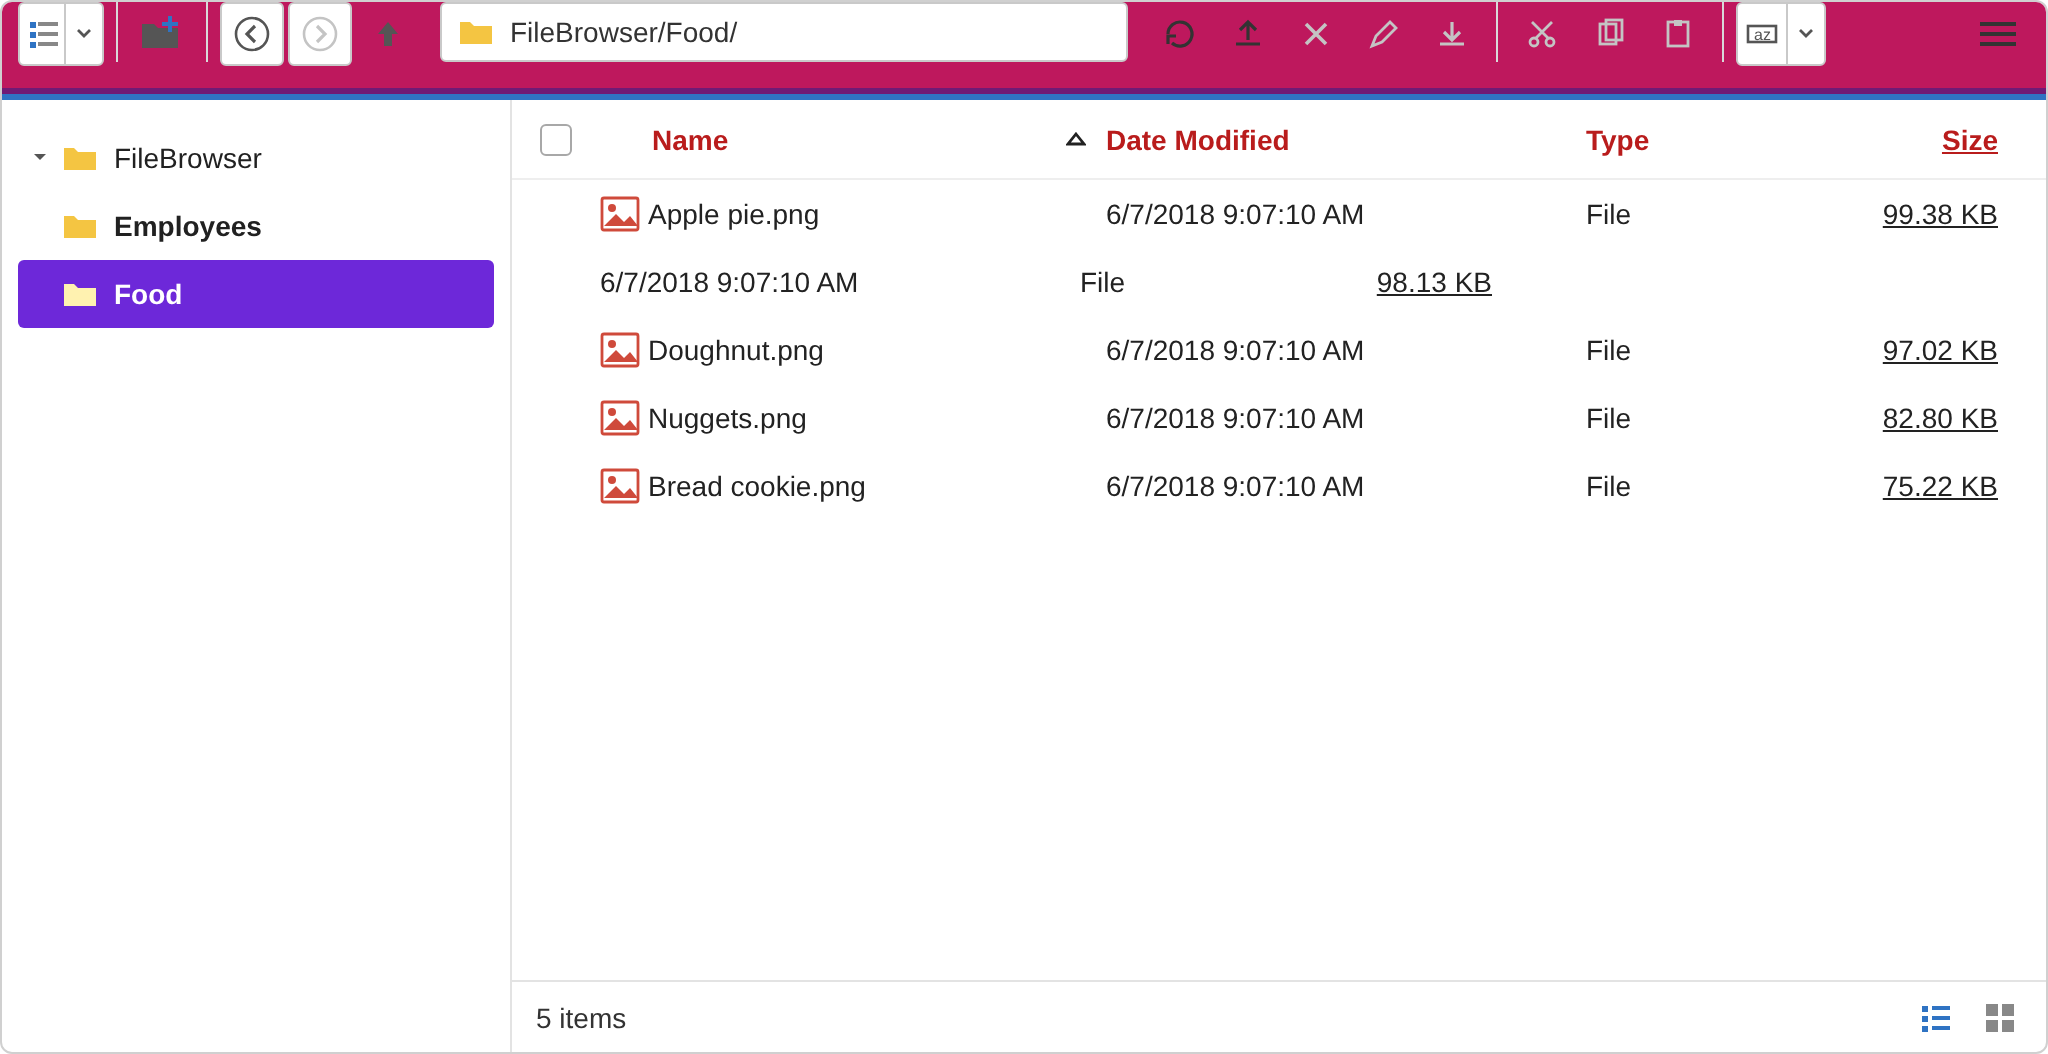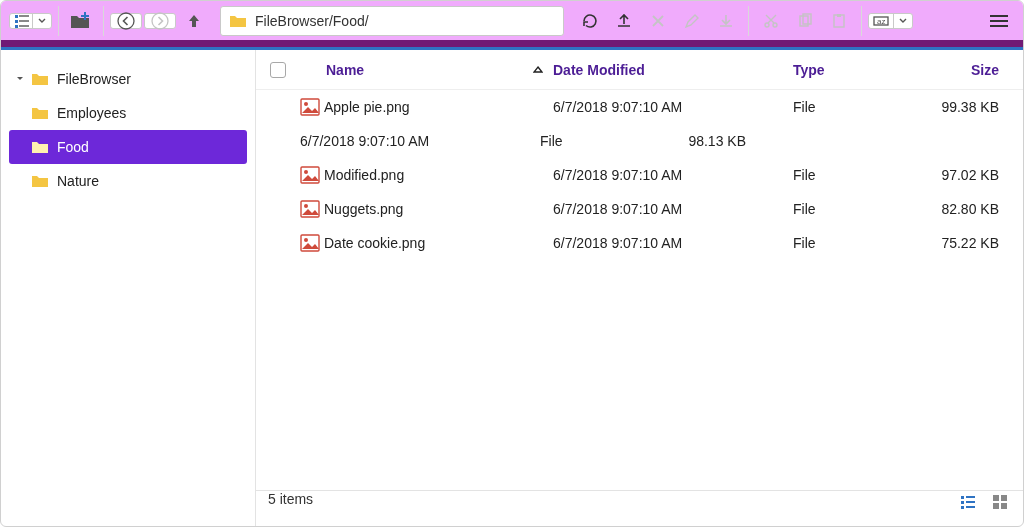--- a/index.html
+++ b/index.html
@@ -1,22 +1,22 @@
 <!DOCTYPE html>
 <html><head>
 <meta charset="utf-8">
 <style>
   * { box-sizing: border-box; }
   html, body { margin:0; padding:0; font-family: "Segoe UI", Arial, sans-serif; font-size:14px; color:#212121; background:#fff; }
   .app { width:1024px; height:527px; border:1px solid #d0d0d0; border-radius:6px; overflow:hidden; display:flex; flex-direction:column; background:#fff; }
 
   
-  .toolbar { height:46px; background:#f0abfc; border-bottom:7px solid #701a75; display:flex; align-items:center; padding:0 8px; gap:2px; }
+  .toolbar { height:46px; background:#be185d; border-bottom:3px solid #701a75; display:flex; align-items:flex-start; padding:0 8px; gap:2px; }
   .toolbar .sep   { width:1px; height:30px; background:#d9d9d9; margin:0 4px; }
-  .tbtn { height:16px; min-width:32px; border:1px solid transparent; border-radius:3px; background:transparent; display:inline-flex; align-items:center; justify-content:center; color:#555; cursor:pointer; padding:0 4px;}
+  .tbtn { height:32px; min-width:32px; border:1px solid transparent; border-radius:3px; background:transparent; display:inline-flex; align-items:center; justify-content:center; color:#555; cursor:pointer; padding:0 4px;}
   .tbtn.box { border:1px solid #c9c9c9; background:#fff; }
   .tbtn.split { padding-right:0; }
   .tbtn .caret { margin-left:2px; border-left:1px solid #c9c9c9; height:100%; display:flex; align-items:center; padding:0 5px;}
   .tbtn.disabled { color:#bdbdbd; cursor:default; }
   .spacer { width:6px; }
   .addr { flex:0 0 344px; height:30px; border:1px solid #c9c9c9; border-radius:3px; background:#fff; display:flex; align-items:center; padding:0 8px; gap:6px; }
   .addr input { flex:1; border:none; outline:none; font-size:14px; color:#333; background:transparent; }
   .grow { flex:1; }
   svg { display:block; }
 
@@ -26,41 +26,41 @@
   .split-pane { flex:1; display:flex; min-height:0; }
   .tree { width:255px; border-right:1px solid #e3e3e3; padding:12px 8px 8px 8px; overflow:auto; }
   .tree ul { list-style:none; margin:0; padding:0; }
   .tree li { margin:0; }
   .node { display:flex; align-items:center; height:34px; border-radius:3px; padding:0 6px 0 4px; gap:4px; cursor:pointer; }
   .node .twisty { width:14px; display:flex; justify-content:center; color:#666; }
   .node .twisty.empty { visibility:hidden; }
   .node .label { margin-left:4px; }
   .node.selected { background:#6d28d9; color:#fff; }
   .node.selected svg.folder path { fill:#fff2b0; }
-  .children { padding-left:36px; }
+  .children { padding-left:36px;font-weight:bold; }
 
   .content { flex:1; display:flex; flex-direction:column; min-width:0; }
 
   
-  .hdr { height:40px; border-bottom:1px solid #eee; display:flex; align-items:center; color:#4c1d95; font-weight:600;justify-content:space-between; }
+  .hdr { height:40px; border-bottom:1px solid #eee; display:flex; align-items:center; color:#b91c1c; font-weight:600;justify-content:space-between; }
   .col-check { width:44px; display:flex; justify-content:center; }
   .col-name  { flex:1 1 auto; padding-left:0; display:flex; align-items:center; gap:4px;}
   .col-date  { width:240px; }
   .col-type  { width:120px; }
-  .col-size  { width:110px; text-align:right; padding-right:24px; }
+  .col-size  { width:110px; text-align:right; padding-right:24px;text-decoration:underline; }
   .hdr .sort { margin-left:auto; margin-right:10px; color:#333; }
   .chk { width:16px; height:16px; border:1px solid #a8a8a8; border-radius:3px; background:#fff; }
 
   .rows { flex:1; overflow:auto; }
   .row { height:34px; display:flex; align-items:center; color:#222; cursor:pointer;}
   .row .col-name { display:flex; }
   .row .fname { }
 
   
-  .status { height:36px; border-top:1px solid #e3e3e3; display:flex; padding:0 12px; color:#333; gap:10px; font-size:14px;}
+  .status { height:36px; border-top:1px solid #e3e3e3; display:flex; align-items:center; padding:0 12px; color:#333; gap:10px; font-size:14px;}
   .status .grow { flex:1; }
   .viewbtn { width:22px; height:22px; display:inline-flex; align-items:center; justify-content:center; color:#2f73c3; cursor:pointer; }
   .viewbtn.inactive { color:#888; }
 
   
   svg.folder path { fill:#f4c542; }
   svg.imgfile rect { fill:#fff; }
 </style>
 </head>
 <body>
@@ -232,29 +232,20 @@
               </li>
               <li>
                 <div class="node selected">
                   <span class="twisty empty"></span>
                   <svg class="folder" width="18" height="14" viewBox="0 0 18 14">
                     <path d="M1 2 h5 l2 2 h9 v9 h-16 z"></path>
                   </svg>
                   <span class="label">Food</span>
                 </div>
               </li>
-              <li>
-                <div class="node">
-                  <span class="twisty empty"></span>
-                  <svg class="folder" width="18" height="14" viewBox="0 0 18 14">
-                    <path d="M1 2 h5 l2 2 h9 v9 h-16 z"></path>
-                  </svg>
-                  <span class="label">Nature</span>
-                </div>
-              </li>
             </ul>
         </li>
       </ul>
     </div>
 
     <div class="content">
       <div class="hdr">
         <div class="col-check">
             <span class="chk"></span>
           </div>
@@ -294,21 +285,21 @@
             <div class="col-size">98.13 KB</div>
           </div>
           <div class="row">
             <div class="col-check"></div>
             <div class="col-name">
               <svg class="imgfile" width="20" height="18" viewBox="0 0 20 18">
                 <rect x="1" y="1" width="18" height="16" rx="1" fill="#fff" stroke="#cf4a3b" stroke-width="1.4"></rect>
                 <circle cx="6" cy="6" r="2" fill="#cf4a3b"></circle>
                 <path d="M2 15 L8 9 L12 13 L15 10 L19 15 Z" fill="#cf4a3b"></path>
               </svg>
-              <span class="fname">Modified.png</span>
+              <span class="fname">Doughnut.png</span>
             </div>
             <div class="col-date">6/7/2018 9:07:10 AM</div>
             <div class="col-type">File</div>
             <div class="col-size">97.02 KB</div>
           </div>
           <div class="row">
             <div class="col-check"></div>
             <div class="col-name">
               <svg class="imgfile" width="20" height="18" viewBox="0 0 20 18">
                 <rect x="1" y="1" width="18" height="16" rx="1" fill="#fff" stroke="#cf4a3b" stroke-width="1.4"></rect>
@@ -322,21 +313,21 @@
             <div class="col-size">82.80 KB</div>
           </div>
           <div class="row">
             <div class="col-check"></div>
             <div class="col-name">
               <svg class="imgfile" width="20" height="18" viewBox="0 0 20 18">
                 <rect x="1" y="1" width="18" height="16" rx="1" fill="#fff" stroke="#cf4a3b" stroke-width="1.4"></rect>
                 <circle cx="6" cy="6" r="2" fill="#cf4a3b"></circle>
                 <path d="M2 15 L8 9 L12 13 L15 10 L19 15 Z" fill="#cf4a3b"></path>
               </svg>
-              <span class="fname">Date cookie.png</span>
+              <span class="fname">Bread cookie.png</span>
             </div>
             <div class="col-date">6/7/2018 9:07:10 AM</div>
             <div class="col-type">File</div>
             <div class="col-size">75.22 KB</div>
           </div>
         </div>
 
       <div class="status">
         <span>5 items</span>
         <div class="grow"></div>

